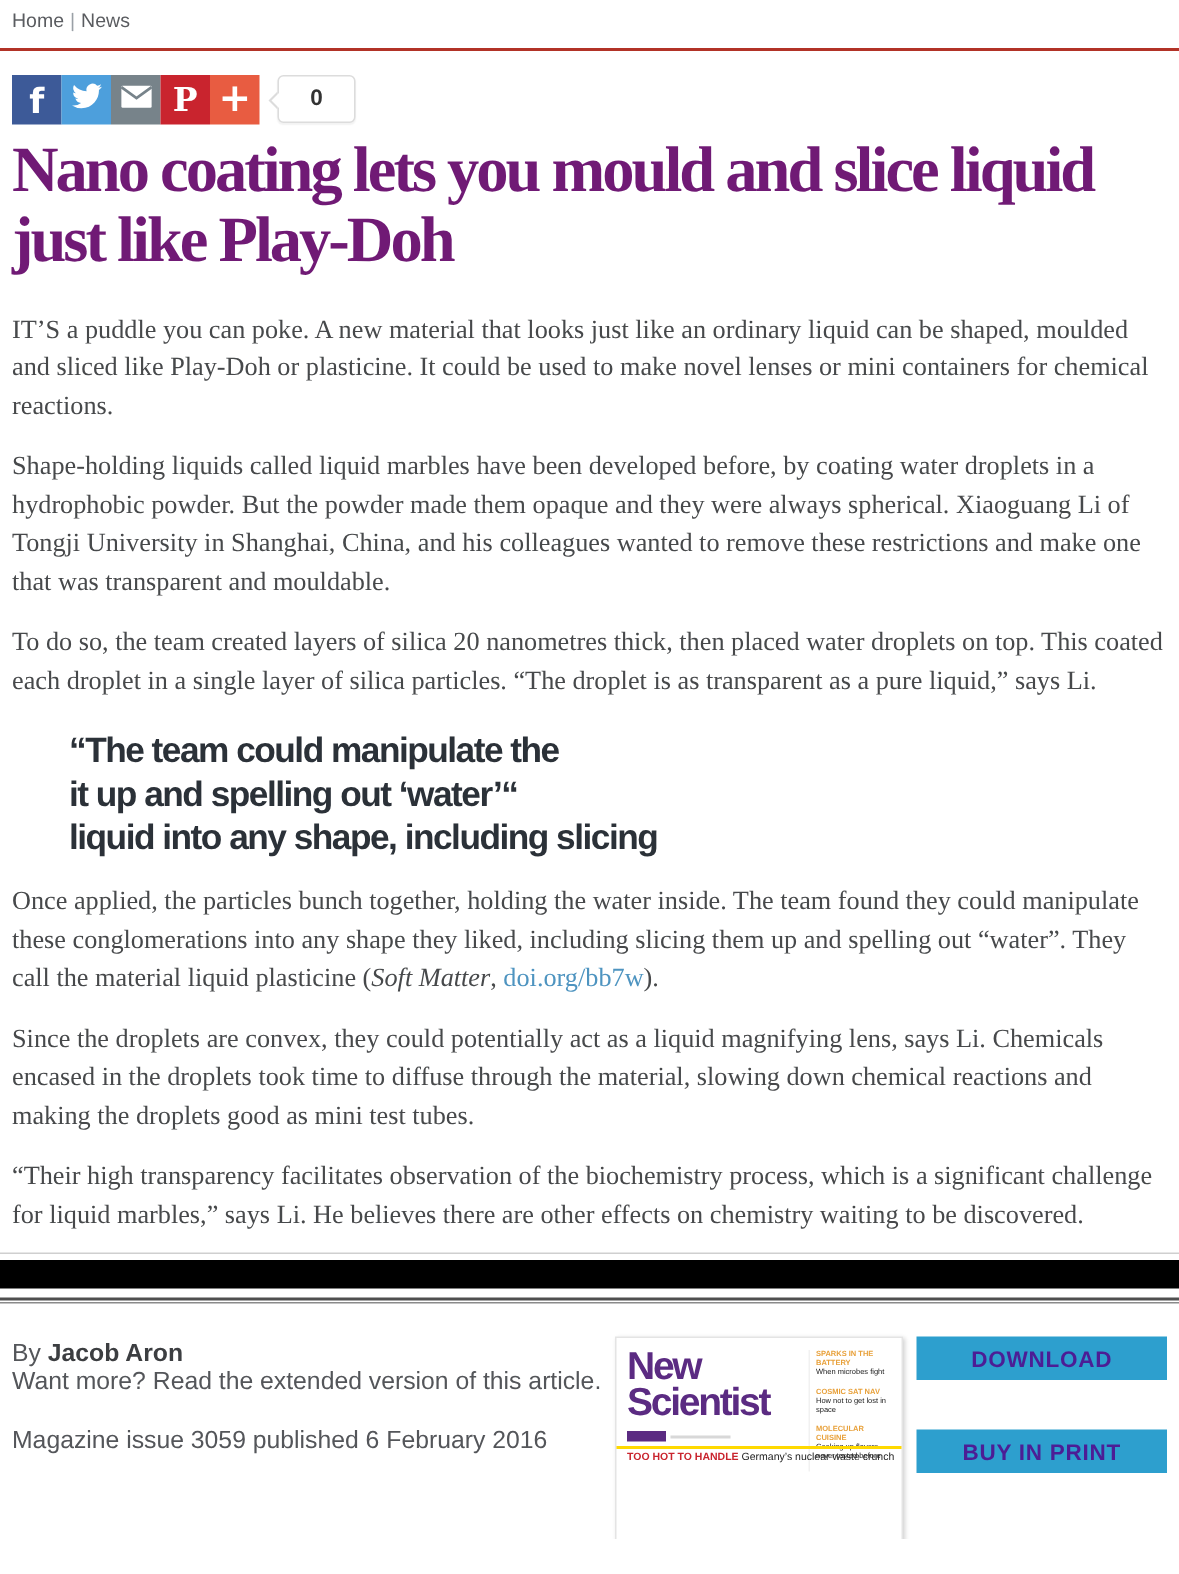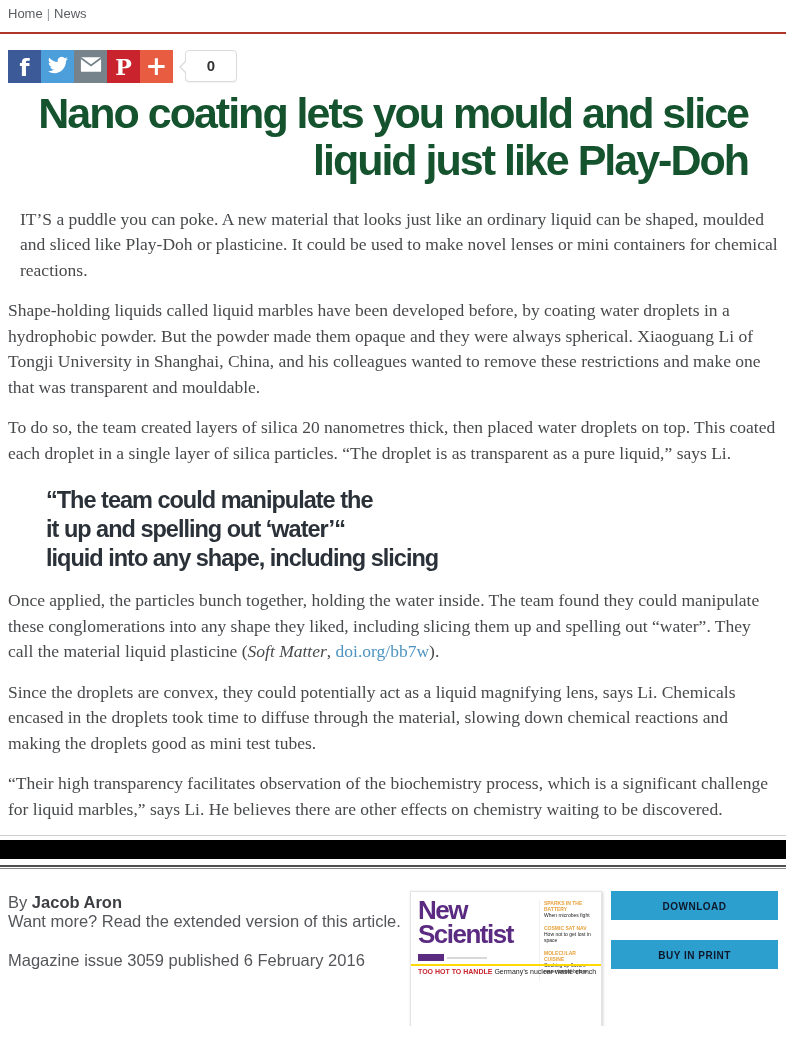--- a/index.html
+++ b/index.html
@@ -34,27 +34,27 @@
      border-right-color:#dcdcdc;border-left:0;}
   .count-bubble:after{content:"";position:absolute;left:-5px;top:11px;border:5px solid transparent;
      border-right-color:#fff;border-left:0;}
 
   
   .kicker{margin-top:11px;font-size:15.5px;}
   .kicker .section{color:#a84a42;letter-spacing:.3px;}
   .kicker .date{color:#55575a;margin-left:4px;}
 
   
-  h1.headline{margin:6px 0 0 0;font-family:Liberation Sans, sans-serif;font-weight:800;
-     font-size:43px;line-height:1.1;color:#14532d;letter-spacing:-2px;max-width:740px;text-align:right;}
+  h1.headline{margin:6px 0 0 0;font-family:Liberation Serif, serif;font-weight:800;
+     font-size:43px;line-height:1.1;color:#701a75;letter-spacing:-2px;max-width:740px;}
 
   
   .article p{font-family:"Liberation Serif",serif;font-size:17.5px;line-height:25.5px;
      color:#47494b;margin:15px 0 0 0;}
-  .article p.first{margin-top:22px;margin-left:12px;}
+  .article p.first{margin-top:22px;}
   .article .journal{font-style:italic;}
   .article a.doi{color:#4e94c0;text-decoration:none;cursor:pointer;text-align:center;}
 
   .pullquote{margin:20px 0 6px 38px;font-family:"Liberation Sans",sans-serif;font-weight:700;
      font-size:23.5px;line-height:29px;color:#2b3138;letter-spacing:-1px;}
 
   .print-note{font-family:"Liberation Serif",serif;font-style:italic;font-size:17px;
      color:#55575a;margin:17px 0 0 0;}
 
   .hr-light{width:100%;height:1px;background:#cfcfcf;margin-top:13px;}
@@ -81,23 +81,23 @@
   .side-item{margin-bottom:7px;}
   .side-title{color:#e8a13b;font-weight:bold;font-size:5px;line-height:6px;text-transform:uppercase;}
   .side-sub{color:#1a1a1a;font-size:5px;line-height:6px;}
   .yellow-rule{position:absolute;left:0;width:100%;height:2px;background:#ffd900;}
   .banner{position:absolute;left:7px;top:76px;font-size:7px;white-space:nowrap;}
   .banner .hot{color:#c9242e;font-weight:800;}
   .banner .hot-sub{color:#222;}
 
   
   .actions{margin-left:auto;width:167px;display:flex;flex-direction:column;}
-  .btn{display:block;width:100%;height:29px;line-height:29px;background:#2d9fce;color:#0f172a;
-     text-align:center;font-weight:bold;font-size:10px;letter-spacing:.5px;border:none;
-     cursor:pointer;margin-bottom:20px;font-family:"Liberation Sans",sans-serif;}
+  .btn{display:block;width:100%;height:29px;line-height:29px;background:#2d9fce;color:#4c1d95;
+     text-align:center;font-weight:bold;font-size:15px;letter-spacing:.5px;border:none;
+     cursor:pointer;margin-bottom:33px;font-family:"Liberation Sans",sans-serif;}
 </style>
 </head>
 <body>
 
 <div class="page">
 
   <div class="breadcrumb">
     <a>Home</a><span class="sep">|</span><a>News</a>
   </div>
 

